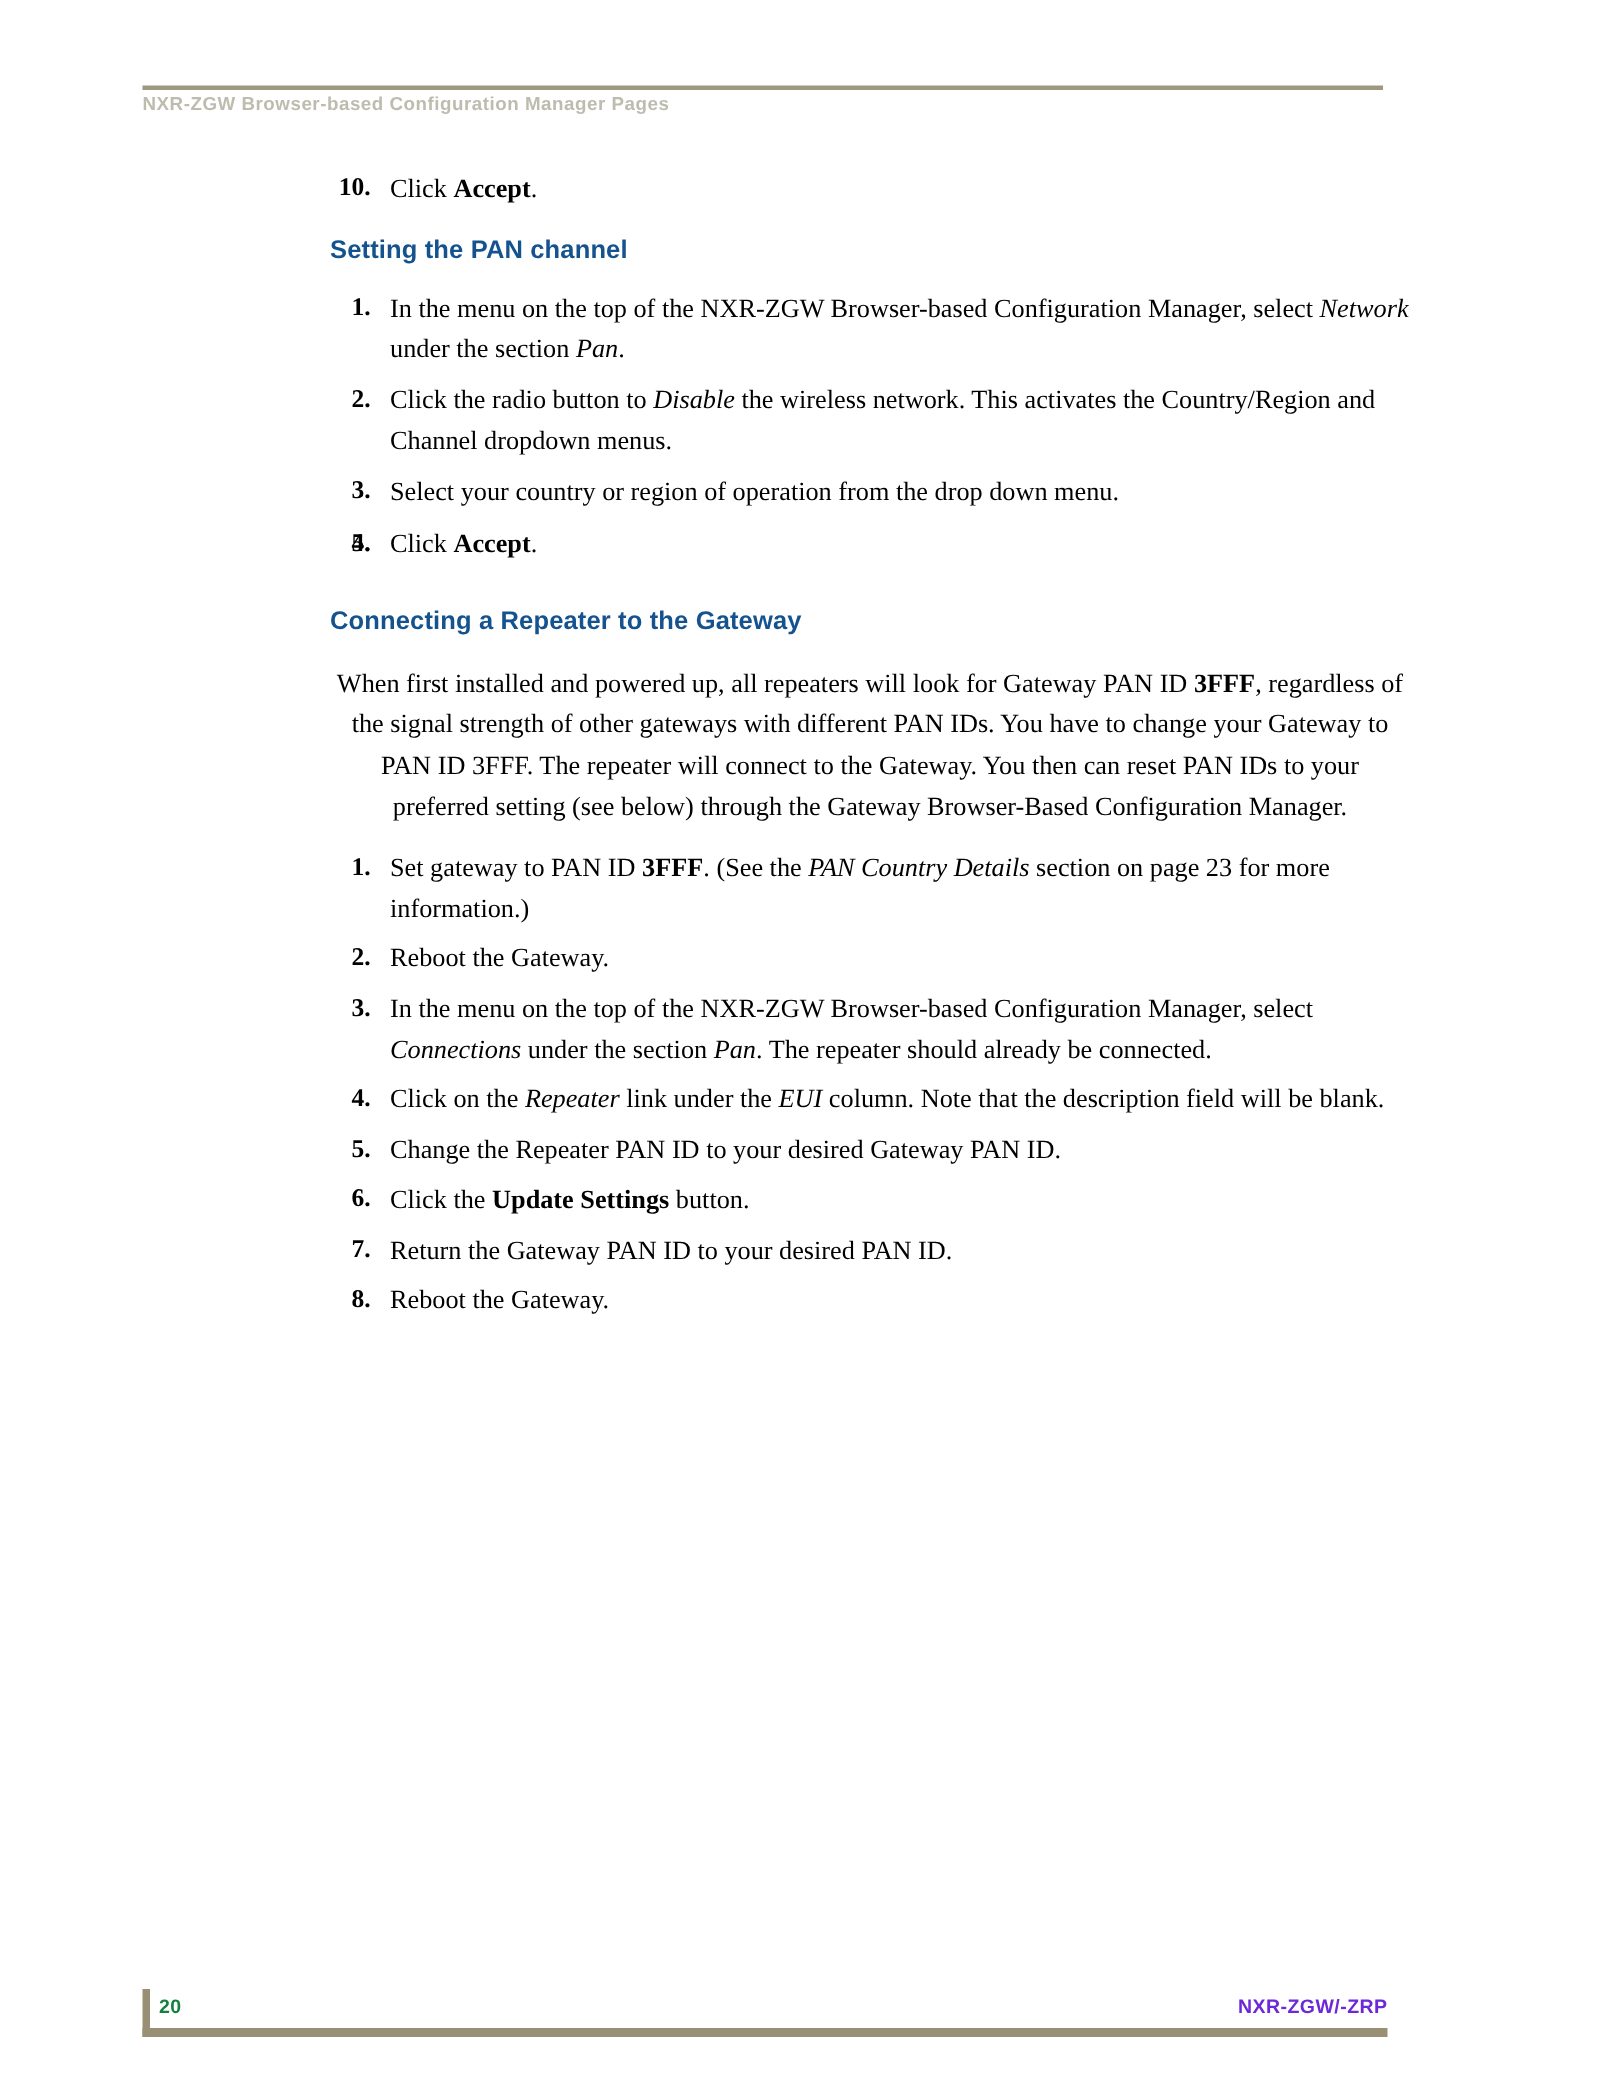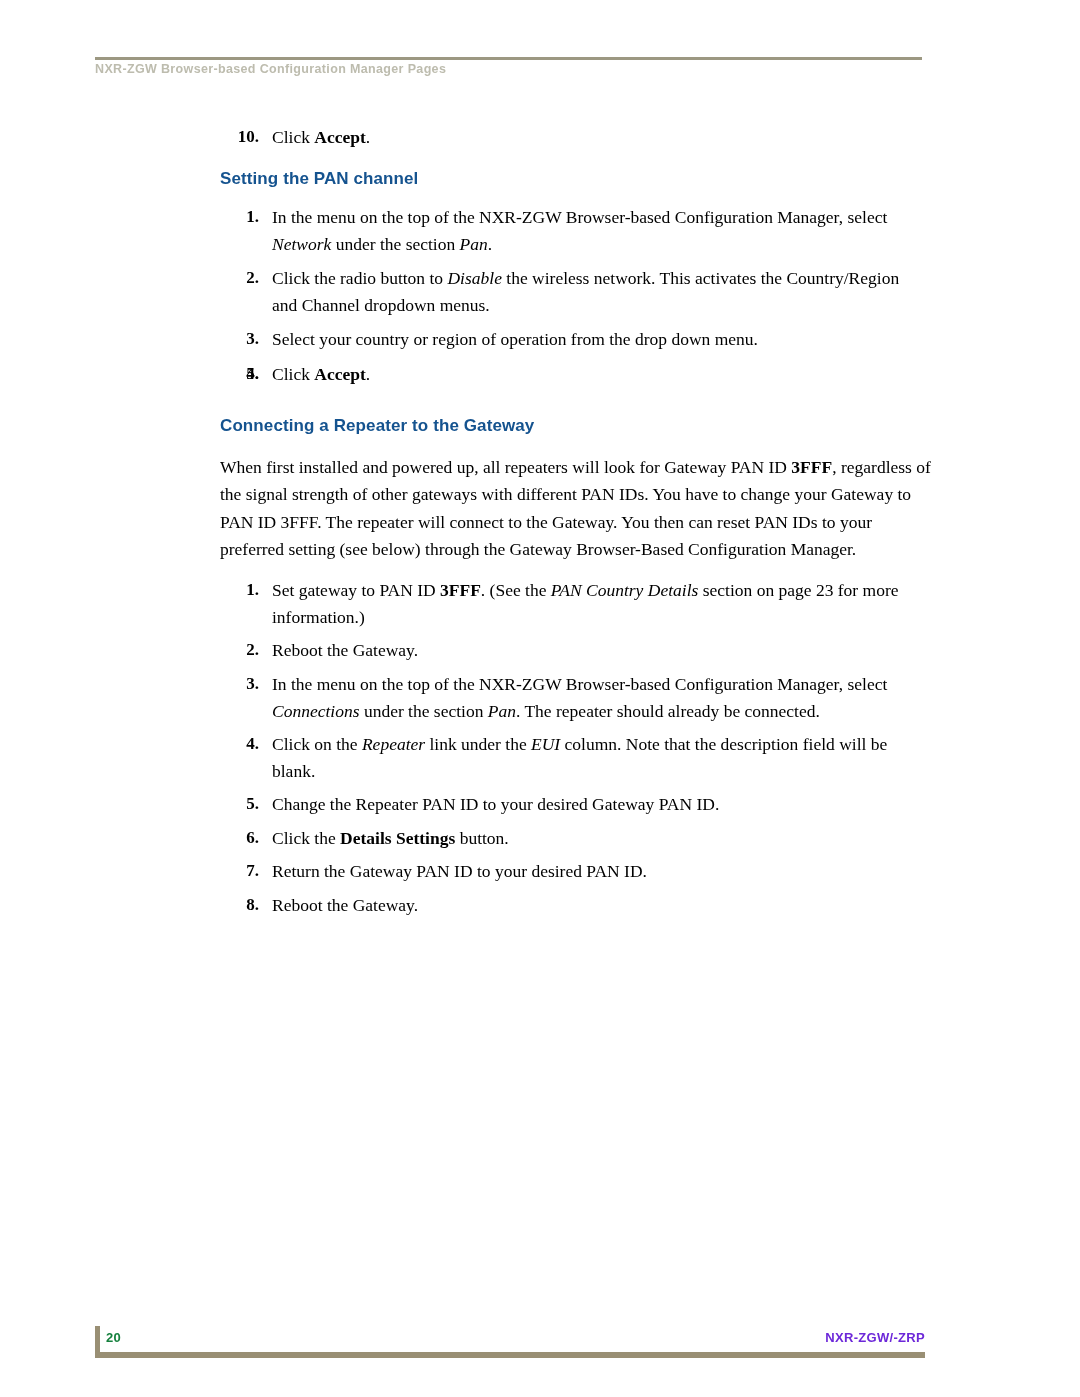--- a/index.html
+++ b/index.html
@@ -64,21 +64,21 @@
     margin-bottom: 15px;
   }
   .heading-block.second {
     margin-top: 28px;
     margin-bottom: 18px;
   }
 
   
   ol.steps {
     list-style: none;
-    margin: 12px;
+    margin: 0;
     padding: 0;
   }
   ol.steps > li {
     position: relative;
     padding-left: 40px;
     margin-bottom: 8px;
     font-size: 17.5px;
     line-height: 1.52;
     text-align: left;
   }
@@ -100,20 +100,21 @@
   }
   ol.steps.tight > li {
     margin-bottom: 7px;
   }
 
   
   p.body-para {
     margin: 12px 0 14px 0;
     font-size: 17.5px;
     line-height: 1.56;
+    text-align: center;
   }
 
   
   em { font-style: italic; }
   strong { font-weight: bold; }
   .emph-step { font-size: 18.5px; }
 
   
   .footer-rule {
     position: absolute;
@@ -188,21 +189,21 @@
     </div>
 
     <p class="body-para" id="intro-paragraph"><span>When first installed and powered up, all repeaters will look for Gateway PAN ID </span><strong>3FFF</strong><span>, regardless of the signal strength of other gateways with different PAN IDs. You have to change your Gateway to PAN ID 3FFF. The repeater will connect to the Gateway. You then can reset PAN IDs to your preferred setting (see below) through the Gateway Browser-Based Configuration Manager.</span></p>
 
     <ol class="steps tight" id="list-2">
         <li><span class="num">1.</span><span><span>Set gateway to PAN ID </span><strong>3FFF</strong><span>. (See the </span><em>PAN Country Details</em><span> section on page 23 for more information.)</span></span></li>
         <li><span class="num">2.</span><span><span>Reboot the Gateway.</span></span></li>
         <li><span class="num">3.</span><span><span>In the menu on the top of the NXR-ZGW Browser-based Configuration Manager, select </span><em>Connections</em><span> under the section </span><em>Pan</em><span>. The repeater should already be connected.</span></span></li>
         <li><span class="num">4.</span><span><span>Click on the </span><em>Repeater</em><span> link under the </span><em>EUI</em><span> column. Note that the description field will be blank.</span></span></li>
         <li><span class="num">5.</span><span><span>Change the Repeater PAN ID to your desired Gateway PAN ID.</span></span></li>
-        <li class="emph-step"><span class="num">6.</span><span><span>Click the </span><strong>Details Settings</strong><span> button.</span></span></li>
+        <li class="emph-step"><span class="num">6.</span><span><span>Click the </span><strong>Update Settings</strong><span> button.</span></span></li>
         <li><span class="num">7.</span><span><span>Return the Gateway PAN ID to your desired PAN ID.</span></span></li>
         <li><span class="num">8.</span><span><span>Reboot the Gateway.</span></span></li>
       </ol>
 
   </div>
 
   <div class="footer-tick"></div>
   <div class="footer-rule"></div>
   <div class="footer-page-number">20</div>
   <div class="footer-doc-id">NXR-ZGW/-ZRP</div>

